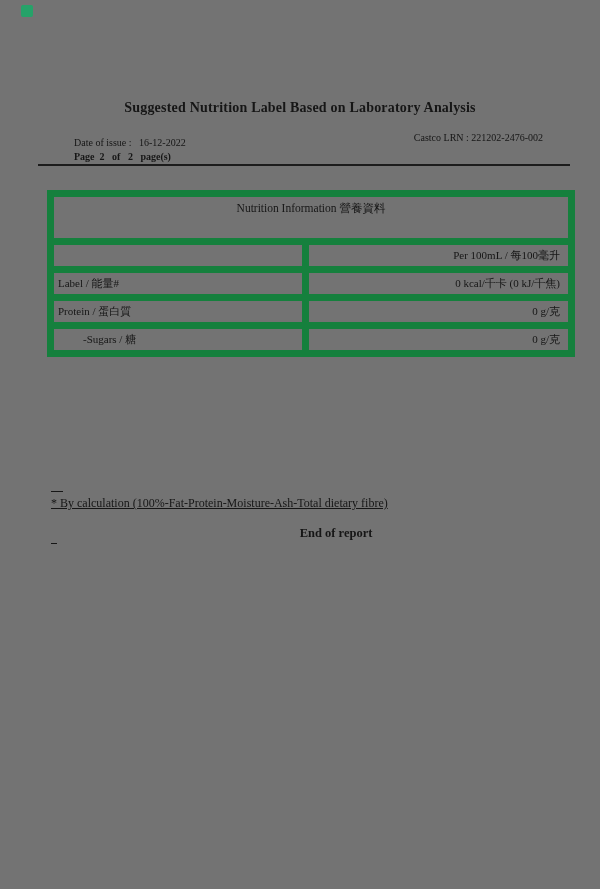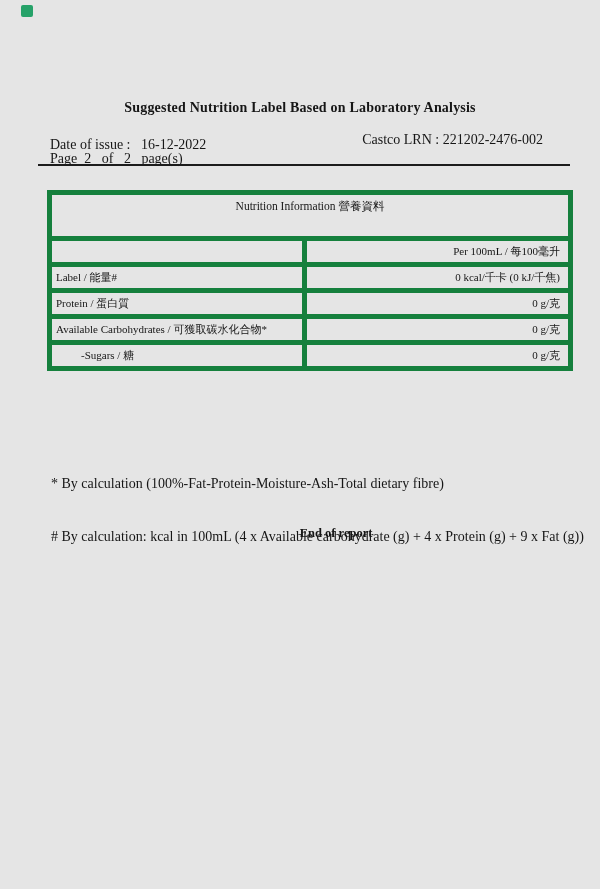--- a/index.html
+++ b/index.html
@@ -6,21 +6,21 @@
     margin: 0;
     padding: 0;
     background: #ffffff;
     font-family: "Liberation Serif", "DejaVu Serif", serif;
     color: #161616;
   }
   .page {
     position: relative;
     width: 600px;
     height: 889px;
-    background: #e5e5e5;
+    background: #737373;
     overflow: hidden;
   }
   .corner-marker {
     position: absolute;
     left: 21px;
     top: 5px;
     width: 12px;
     height: 12px;
     border-radius: 2px;
   }
@@ -29,25 +29,26 @@
     top: 100px;
     left: 0;
     width: 100%;
     text-align: center;
     font-size: 14px;
     font-weight: bold;
     letter-spacing: 0.2px;
   }
   .meta-line {
     position: absolute;
-    font-size: 14px;
+    font-size: 10px;
     white-space: pre;
+    margin-left: 24px;
   }
   .date-line { left: 50px; top: 137px; }
-  .pageinfo-line { left: 50px; top: 151px; }
+  .pageinfo-line { left: 50px; top: 151px; font-weight: bold; }
   .lrn-line {
     top: 132px;
     right: 57px;
     text-align: center;
   }
   .header-rule {
     position: absolute;
     left: 38px;
     top: 164px;
     width: 532px;
@@ -57,21 +58,21 @@
   table.nutrition {
     position: absolute;
     left: 47px;
     top: 190px;
     width: 521px;
     border-collapse: collapse;
     table-layout: fixed;
     font-size: 11px;
   }
   table.nutrition td, table.nutrition th {
-    border: 5px solid #15803d;
+    border: 7px solid #15803d;
     font-weight: normal;
     overflow: hidden;
   }
   th.table-title-cell {
     height: 36px;
     text-align: center;
     vertical-align: top;
     padding-top: 4px;
     font-size: 11.5px;
   }
@@ -83,24 +84,25 @@
   td.label-cell {
     padding-left: 4px;
   }
   td.label-cell.indent {
     padding-left: 29px;
   }
   tr.data-row td { height: 19px; }
   .footnotes {
     position: absolute;
     left: 51px;
-    top: 440px;
-    font-size: 14px;
+    top: 460px;
+    font-size: 12px;
     line-height: 17.5px;
     white-space: pre;
+    text-decoration: underline;
   }
   .end-of-report {
     position: absolute;
     top: 526px;
     left: 0;
     width: 100%;
     text-align: center;
     font-size: 12.5px;
     font-weight: bold;
     padding-left: 36px;
@@ -138,30 +140,25 @@
     <tbody>
         <tr class="data-row">
           <td class="label-cell">Label / 能量#</td>
           <td class="value-cell">0 kcal/千卡 (0 kJ/千焦)</td>
         </tr>
         <tr class="data-row">
           <td class="label-cell">Protein / 蛋白質</td>
           <td class="value-cell">0 g/克</td>
         </tr>
         <tr class="data-row">
-          <td class="label-cell">Available Carbohydrates / 可獲取碳水化合物*</td>
-          <td class="value-cell">0 g/克</td>
-        </tr>
-        <tr class="data-row">
           <td class="label-cell indent">-Sugars / 糖</td>
           <td class="value-cell">0 g/克</td>
         </tr>
       </tbody>
   </table>
 
   <div class="footnotes">
     <div>* By calculation (100%-Fat-Protein-Moisture-Ash-Total dietary fibre)</div>
-    <div># By calculation: kcal in 100mL (4 x Available carbohydrate (g) + 4 x Protein (g) + 9 x Fat (g))</div>
   </div>
 
   <div class="end-of-report">End of report</div>
 
 </div>
 
 </body></html>

